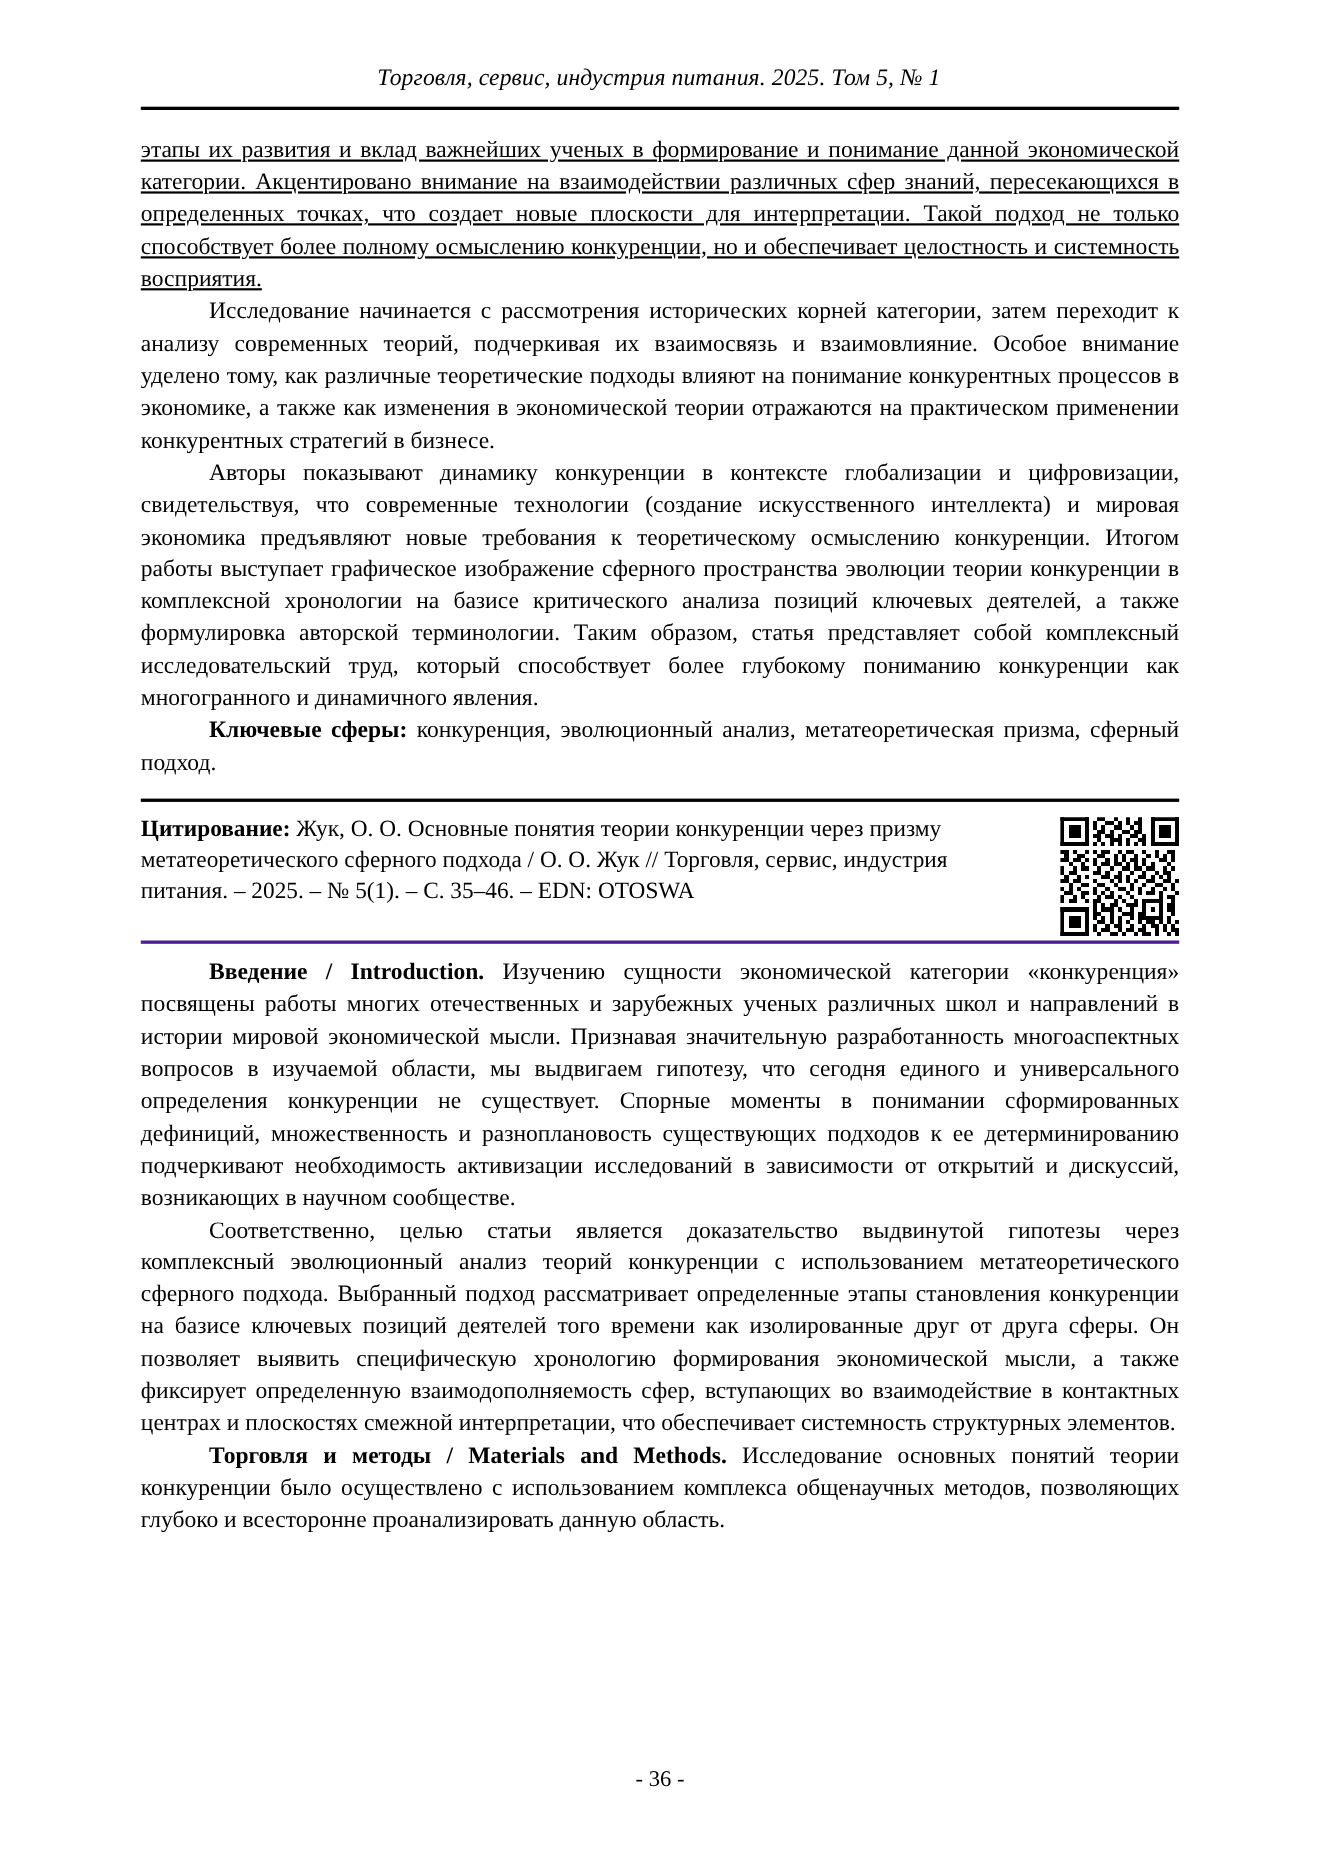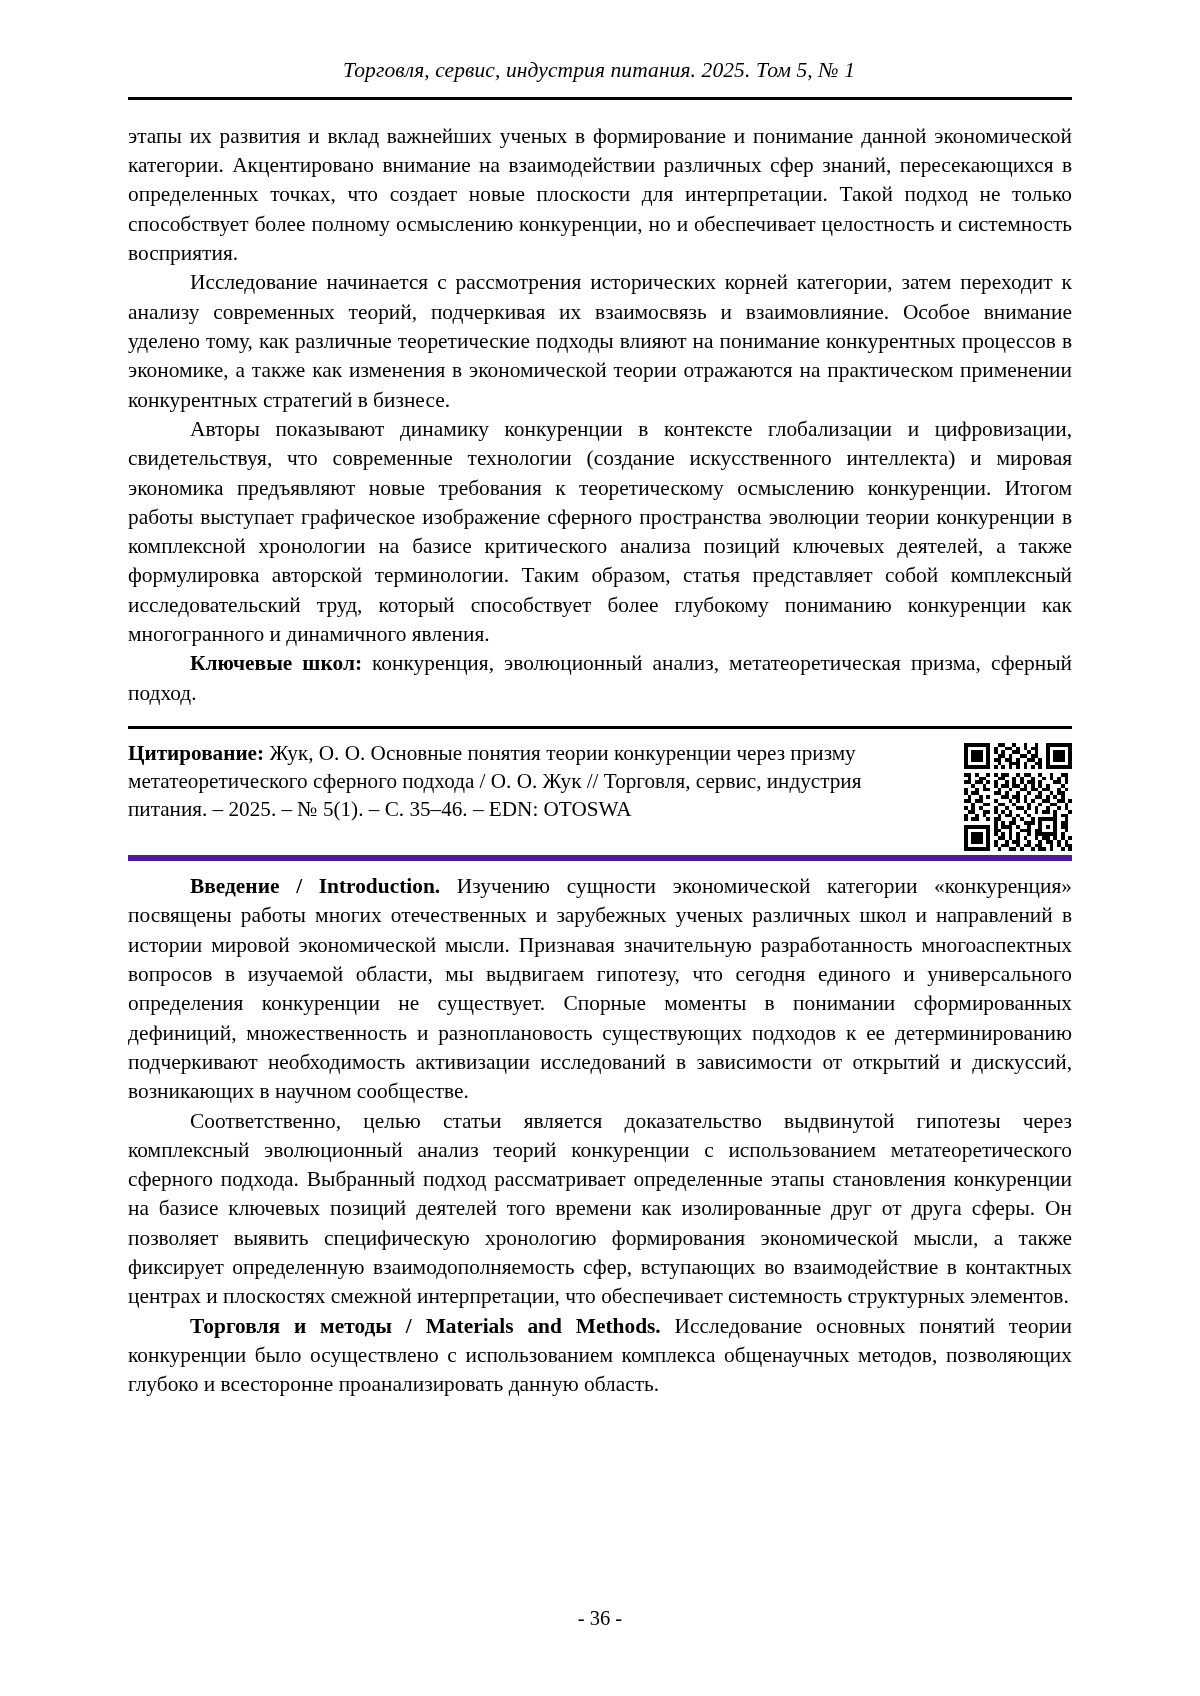--- a/index.html
+++ b/index.html
@@ -39,28 +39,28 @@
   
   .para {
     font-size: 21.4px;
     line-height: 1.37;
     text-align: justify;
     text-justify: inter-word;
     text-indent: 62px;
     margin: 0 0 0 0;
     hyphens: none;
   }
-  .para.noindent { text-indent: 0; }
+  .para.noindent { text-indent: 0; text-decoration: underline; }
   .bold { font-weight: bold; }
   
   .cite-block {
     margin-top: 18px;
     position: relative;
     border-top: 3px solid #000;
-    border-bottom: 6px solid #4c1d95;
+    border-bottom: 3px solid #4c1d95;
     padding: 10px 0 12px 0;
     min-height: 104px;
   }
   .cite-text {
     width: 740px;
     font-size: 21.2px;
     line-height: 1.33;
     text-align: left;
   }
   .qr {
@@ -90,21 +90,21 @@
 
 <div class="page">
 
   <div class="runhead">Торговля, сервис, индустрия питания. 2025. Том 5, № 1</div>
   <div class="rule-top"></div>
 
   <p class="para noindent">этапы их развития и вклад важнейших ученых в формирование и понимание данной экономической категории. Акцентировано внимание на взаимодействии различных сфер знаний, пересекающихся в определенных точках, что создает новые плоскости для интерпретации. Такой подход не только способствует более полному осмыслению конкуренции, но и обеспечивает целостность и системность восприятия.</p>
   <p class="para">Исследование начинается с рассмотрения исторических корней категории, затем переходит к анализу современных теорий, подчеркивая их взаимосвязь и взаимовлияние. Особое внимание уделено тому, как различные теоретические подходы влияют на понимание конкурентных процессов в экономике, а также как изменения в экономической теории отражаются на практическом применении конкурентных стратегий в бизнесе.</p>
   <p class="para">Авторы показывают динамику конкуренции в контексте глобализации и цифровизации, свидетельствуя, что современные технологии (создание искусственного интеллекта) и мировая экономика предъявляют новые требования к теоретическому осмыслению конкуренции. Итогом работы выступает графическое изображение сферного пространства эволюции теории конкуренции в комплексной хронологии на базисе критического анализа позиций ключевых деятелей, а также формулировка авторской терминологии. Таким образом, статья представляет собой комплексный исследовательский труд, который способствует более глубокому пониманию конкуренции как многогранного и динамичного явления.</p>
 
-  <p class="para"><span class="bold">Ключевые школ:</span><span> конкуренция, эволюционный анализ, метатеоретическая призма, сферный подход.</span></p>
+  <p class="para"><span class="bold">Ключевые сферы:</span><span> конкуренция, эволюционный анализ, метатеоретическая призма, сферный подход.</span></p>
 
   <div class="cite-block">
     <div class="cite-text"><span class="bold">Цитирование:</span><span> Жук, О. О. Основные понятия теории конкуренции через призму метатеоретического сферного подхода / О. О. Жук // Торговля, сервис, индустрия питания. – 2025. – № 5(1). – С. 35–46. – EDN: OTOSWA</span></div>
     <div class="qr">
       <svg width="108" height="108" viewBox="0 0 29 29" shape-rendering="crispEdges" aria-hidden="true">
         <rect width="29" height="29" fill="#ffffff"></rect>
         <g fill="#000000">
 
           <rect x="0" y="0" width="7" height="1"></rect>
             <rect x="0" y="6" width="7" height="1"></rect>

